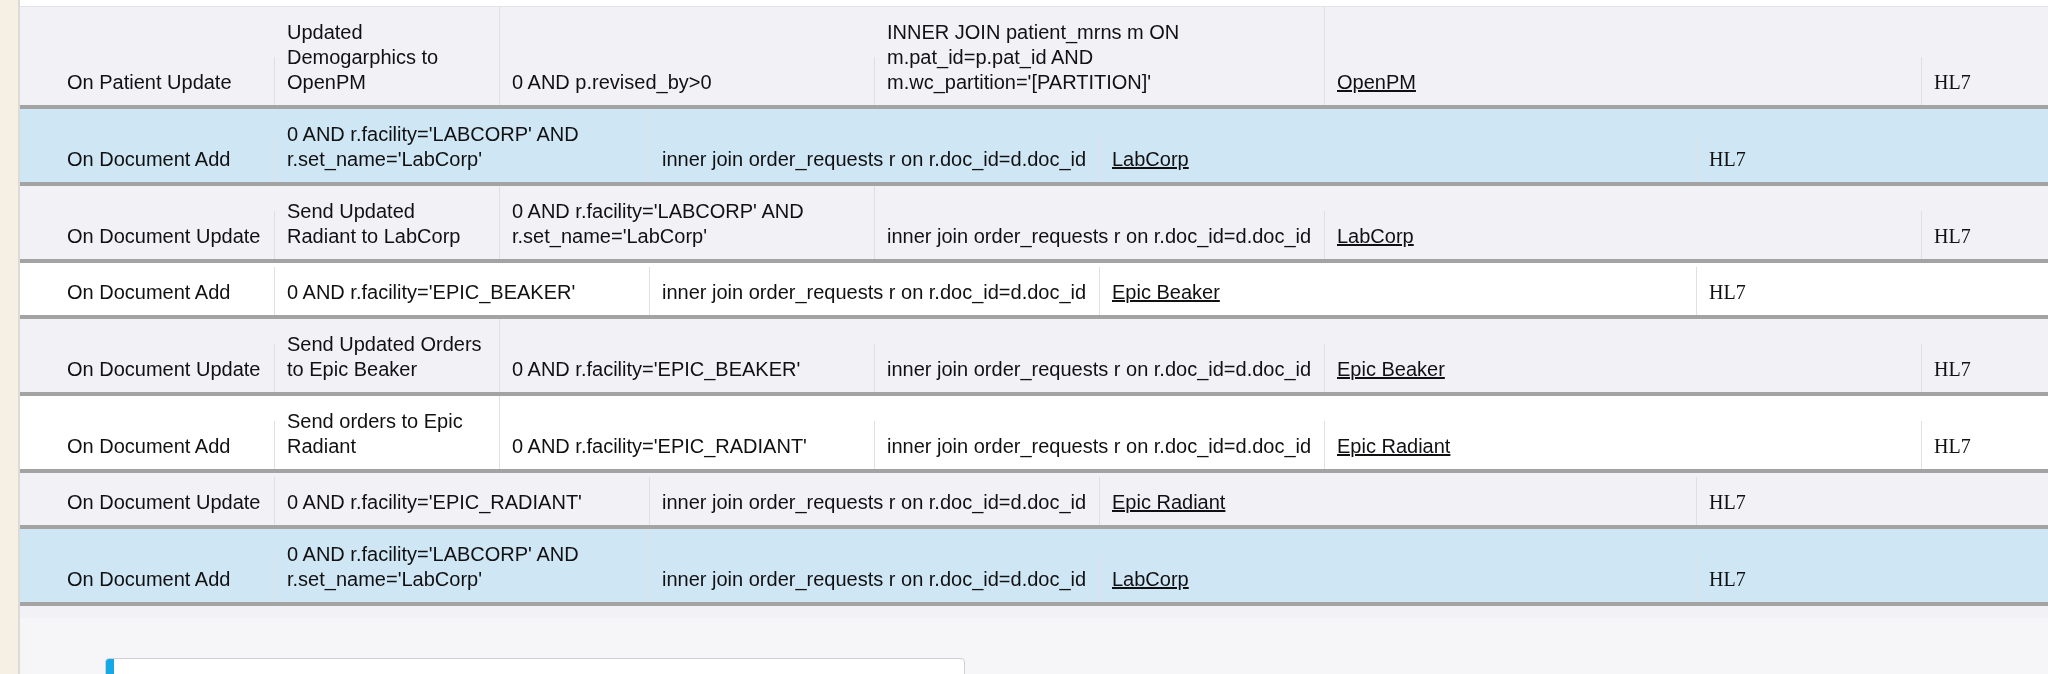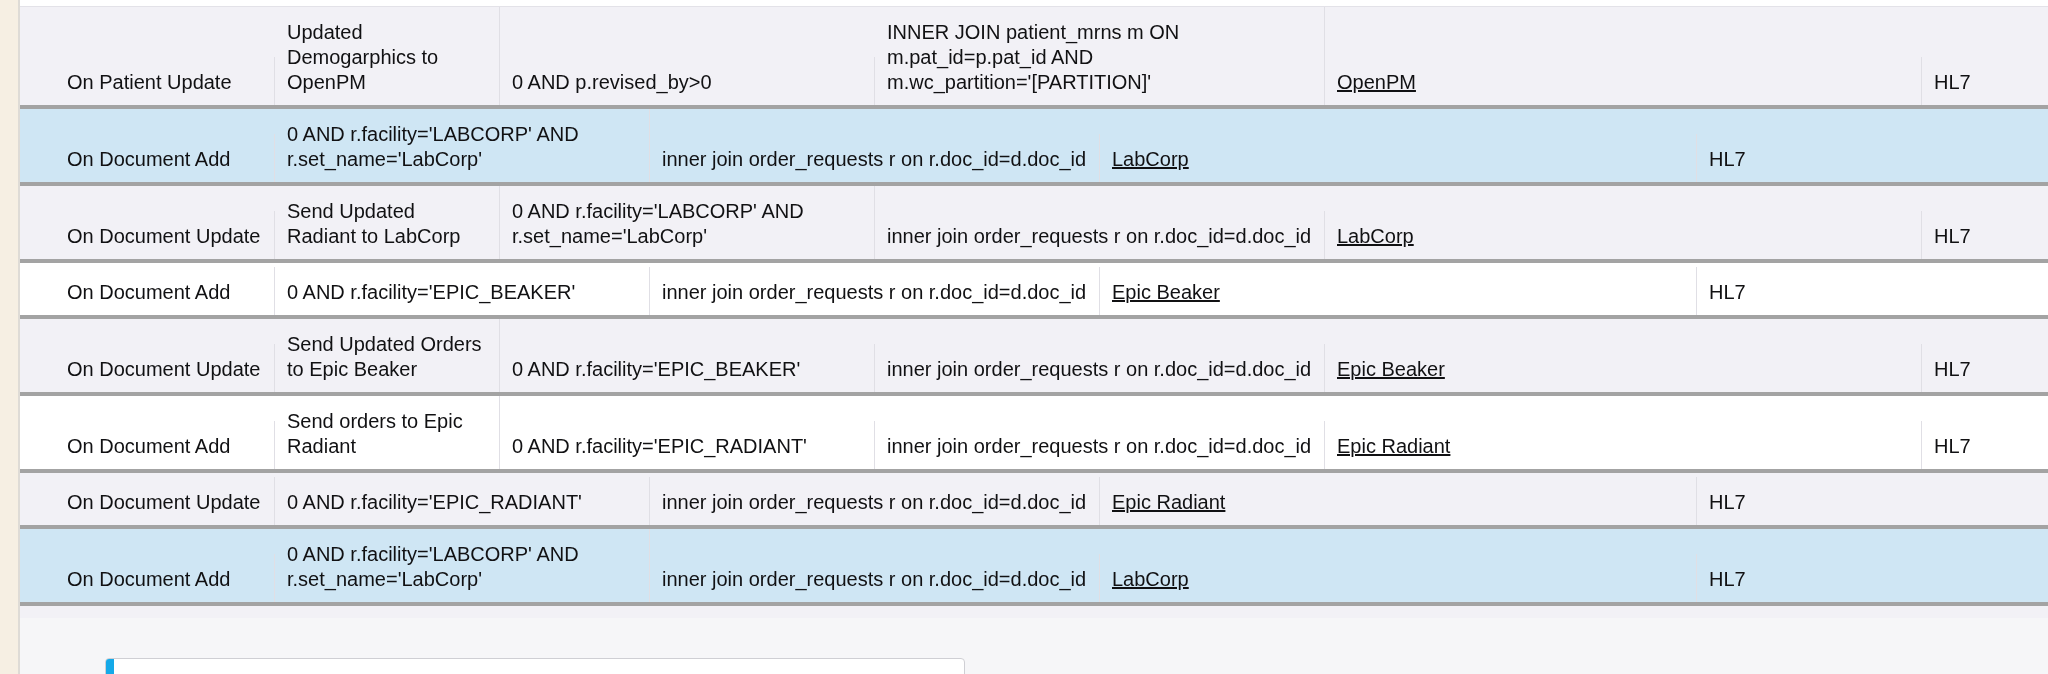--- a/index.html
+++ b/index.html
@@ -66,21 +66,21 @@
   .cell {
     box-sizing: border-box;
     padding: 13px 12px 10px 12px;
     font-size: 20px;
     line-height: 25px;
     color: #111113;
     border-right: 1px solid #e0dfe5;
     overflow: hidden;
     word-wrap: break-word;
   }
-  .cell.last { border-right: none; }
+  .cell.last { border-right: none; font-family: Liberation Serif, serif; }
 
   
   .c-check  { width: 35px;  padding: 0; position: relative; }
   .c-event  { width: 220px; }
   .c-name   { width: 225px; }
   .c-cond   { width: 375px; }
   .c-join   { width: 450px; }
   .c-dest   { width: 597px; text-decoration: underline; }
   .c-fmt    { width: 126px; }
 

